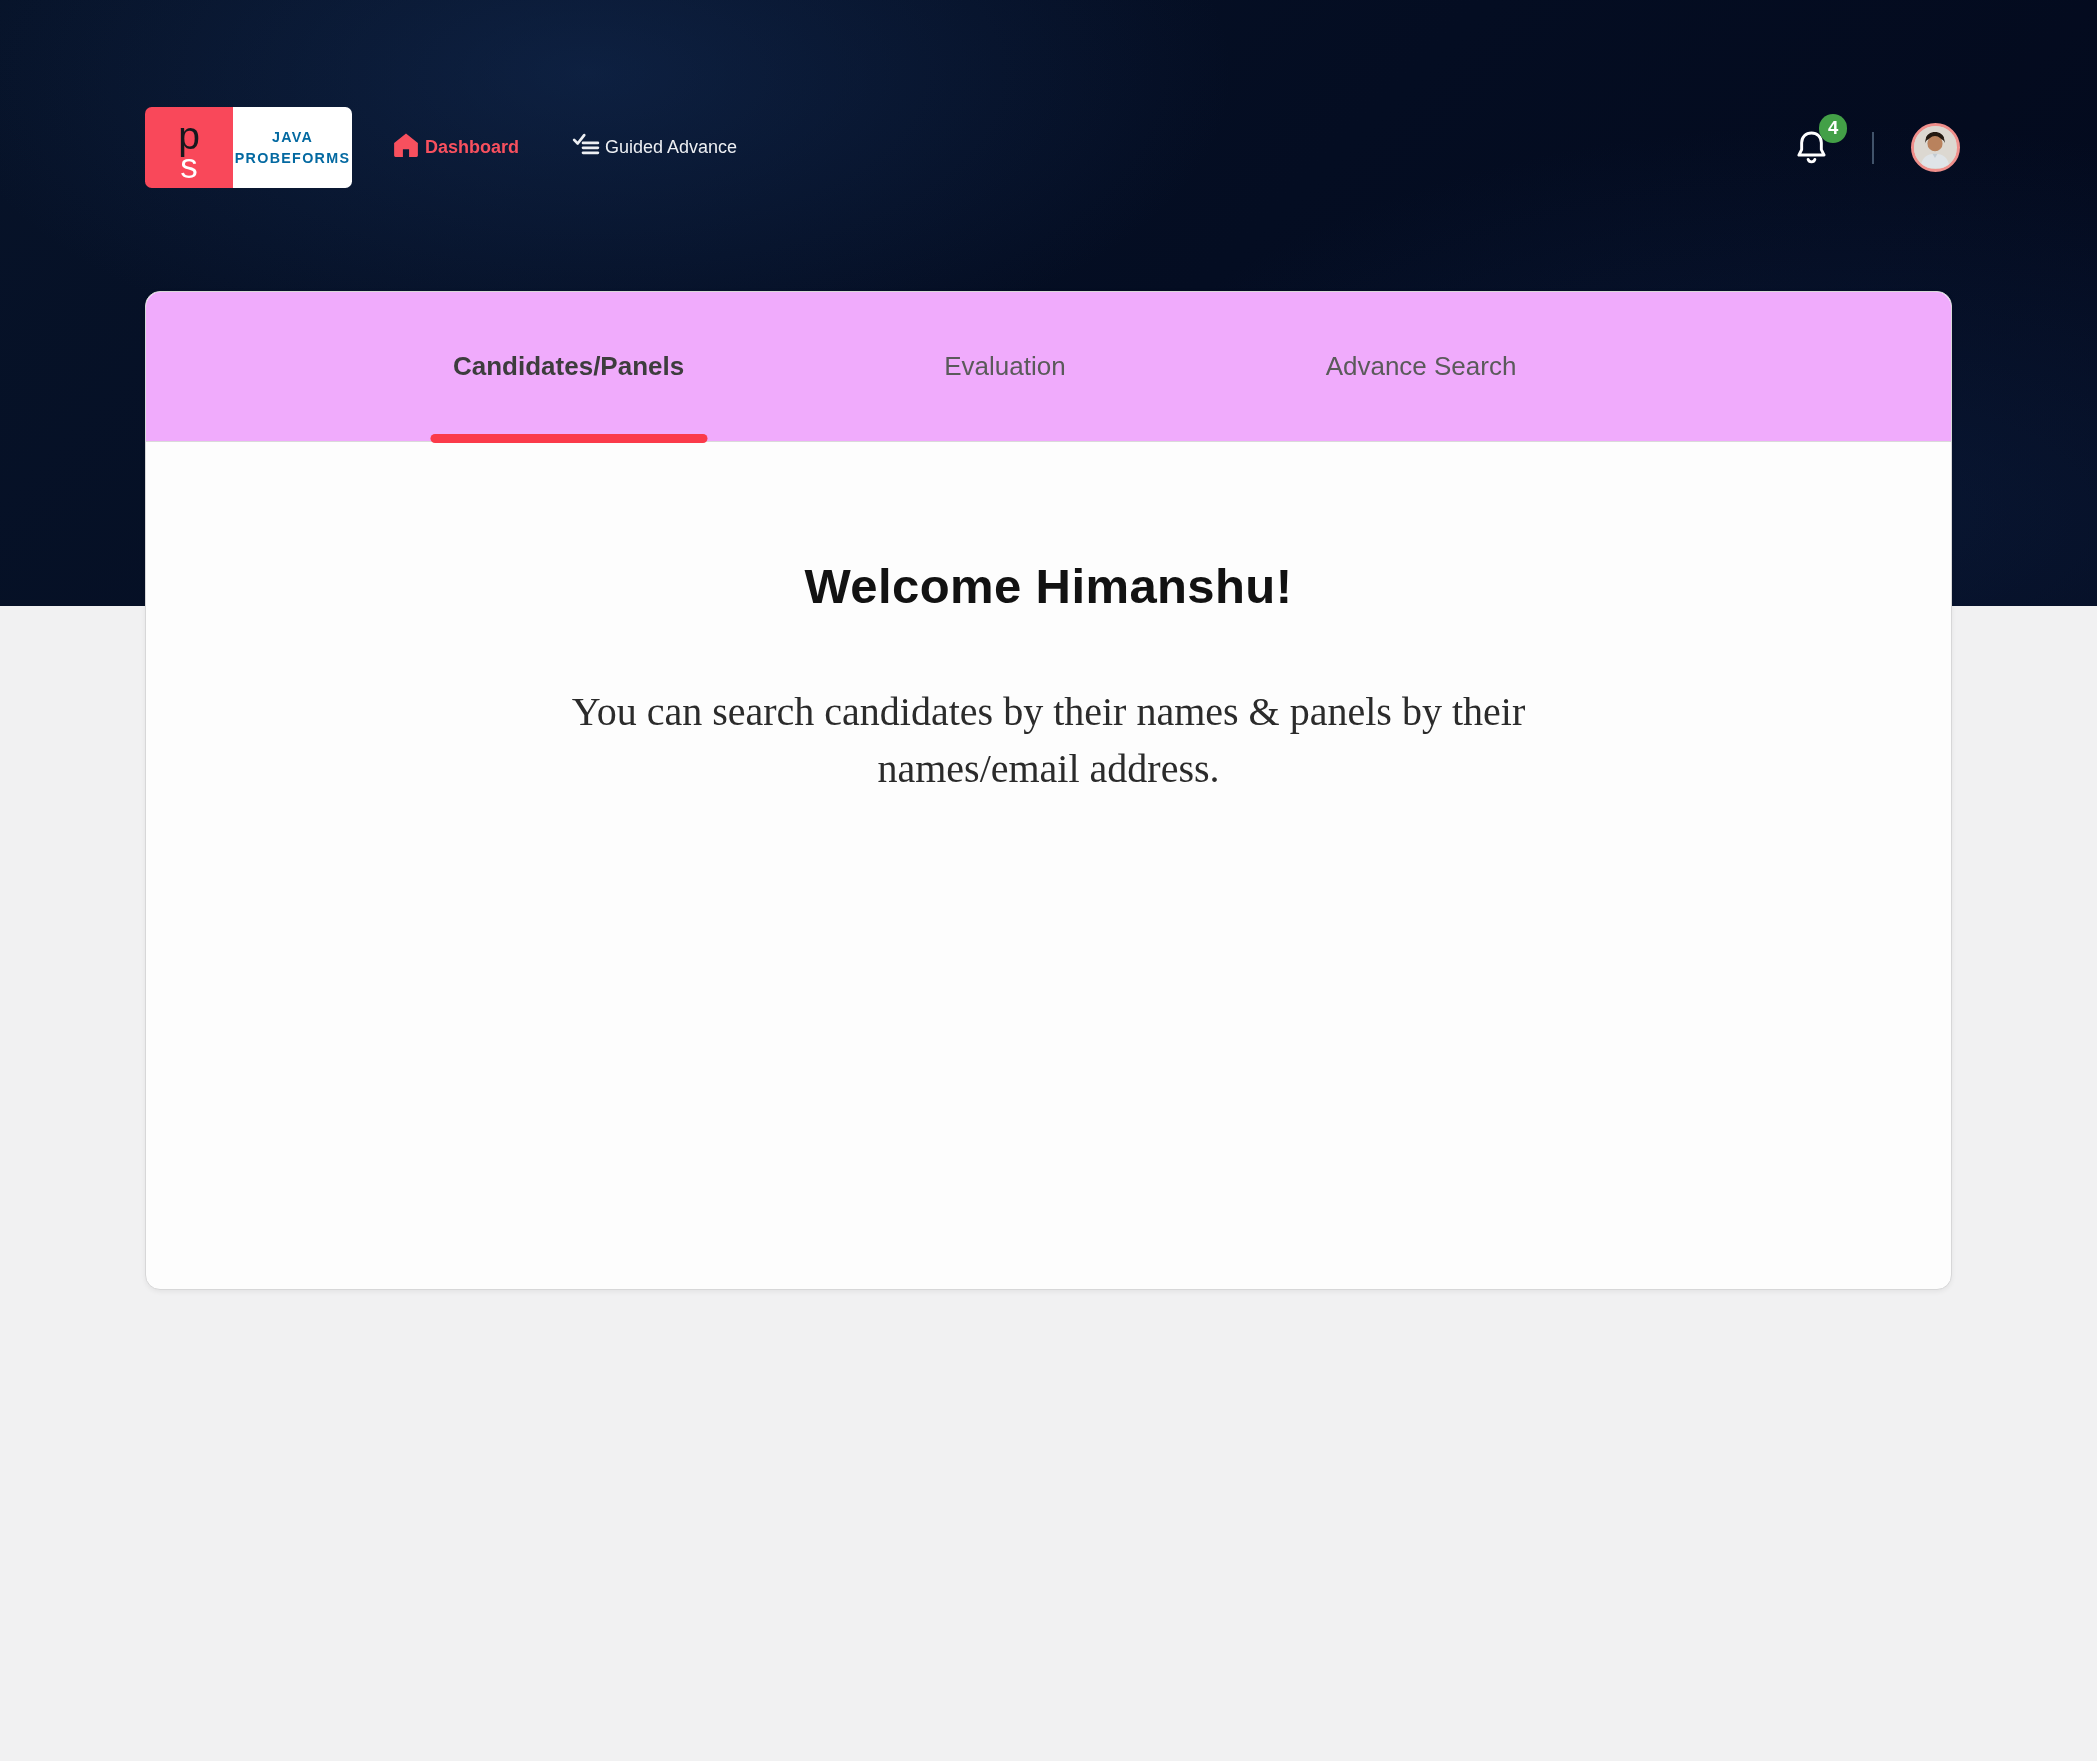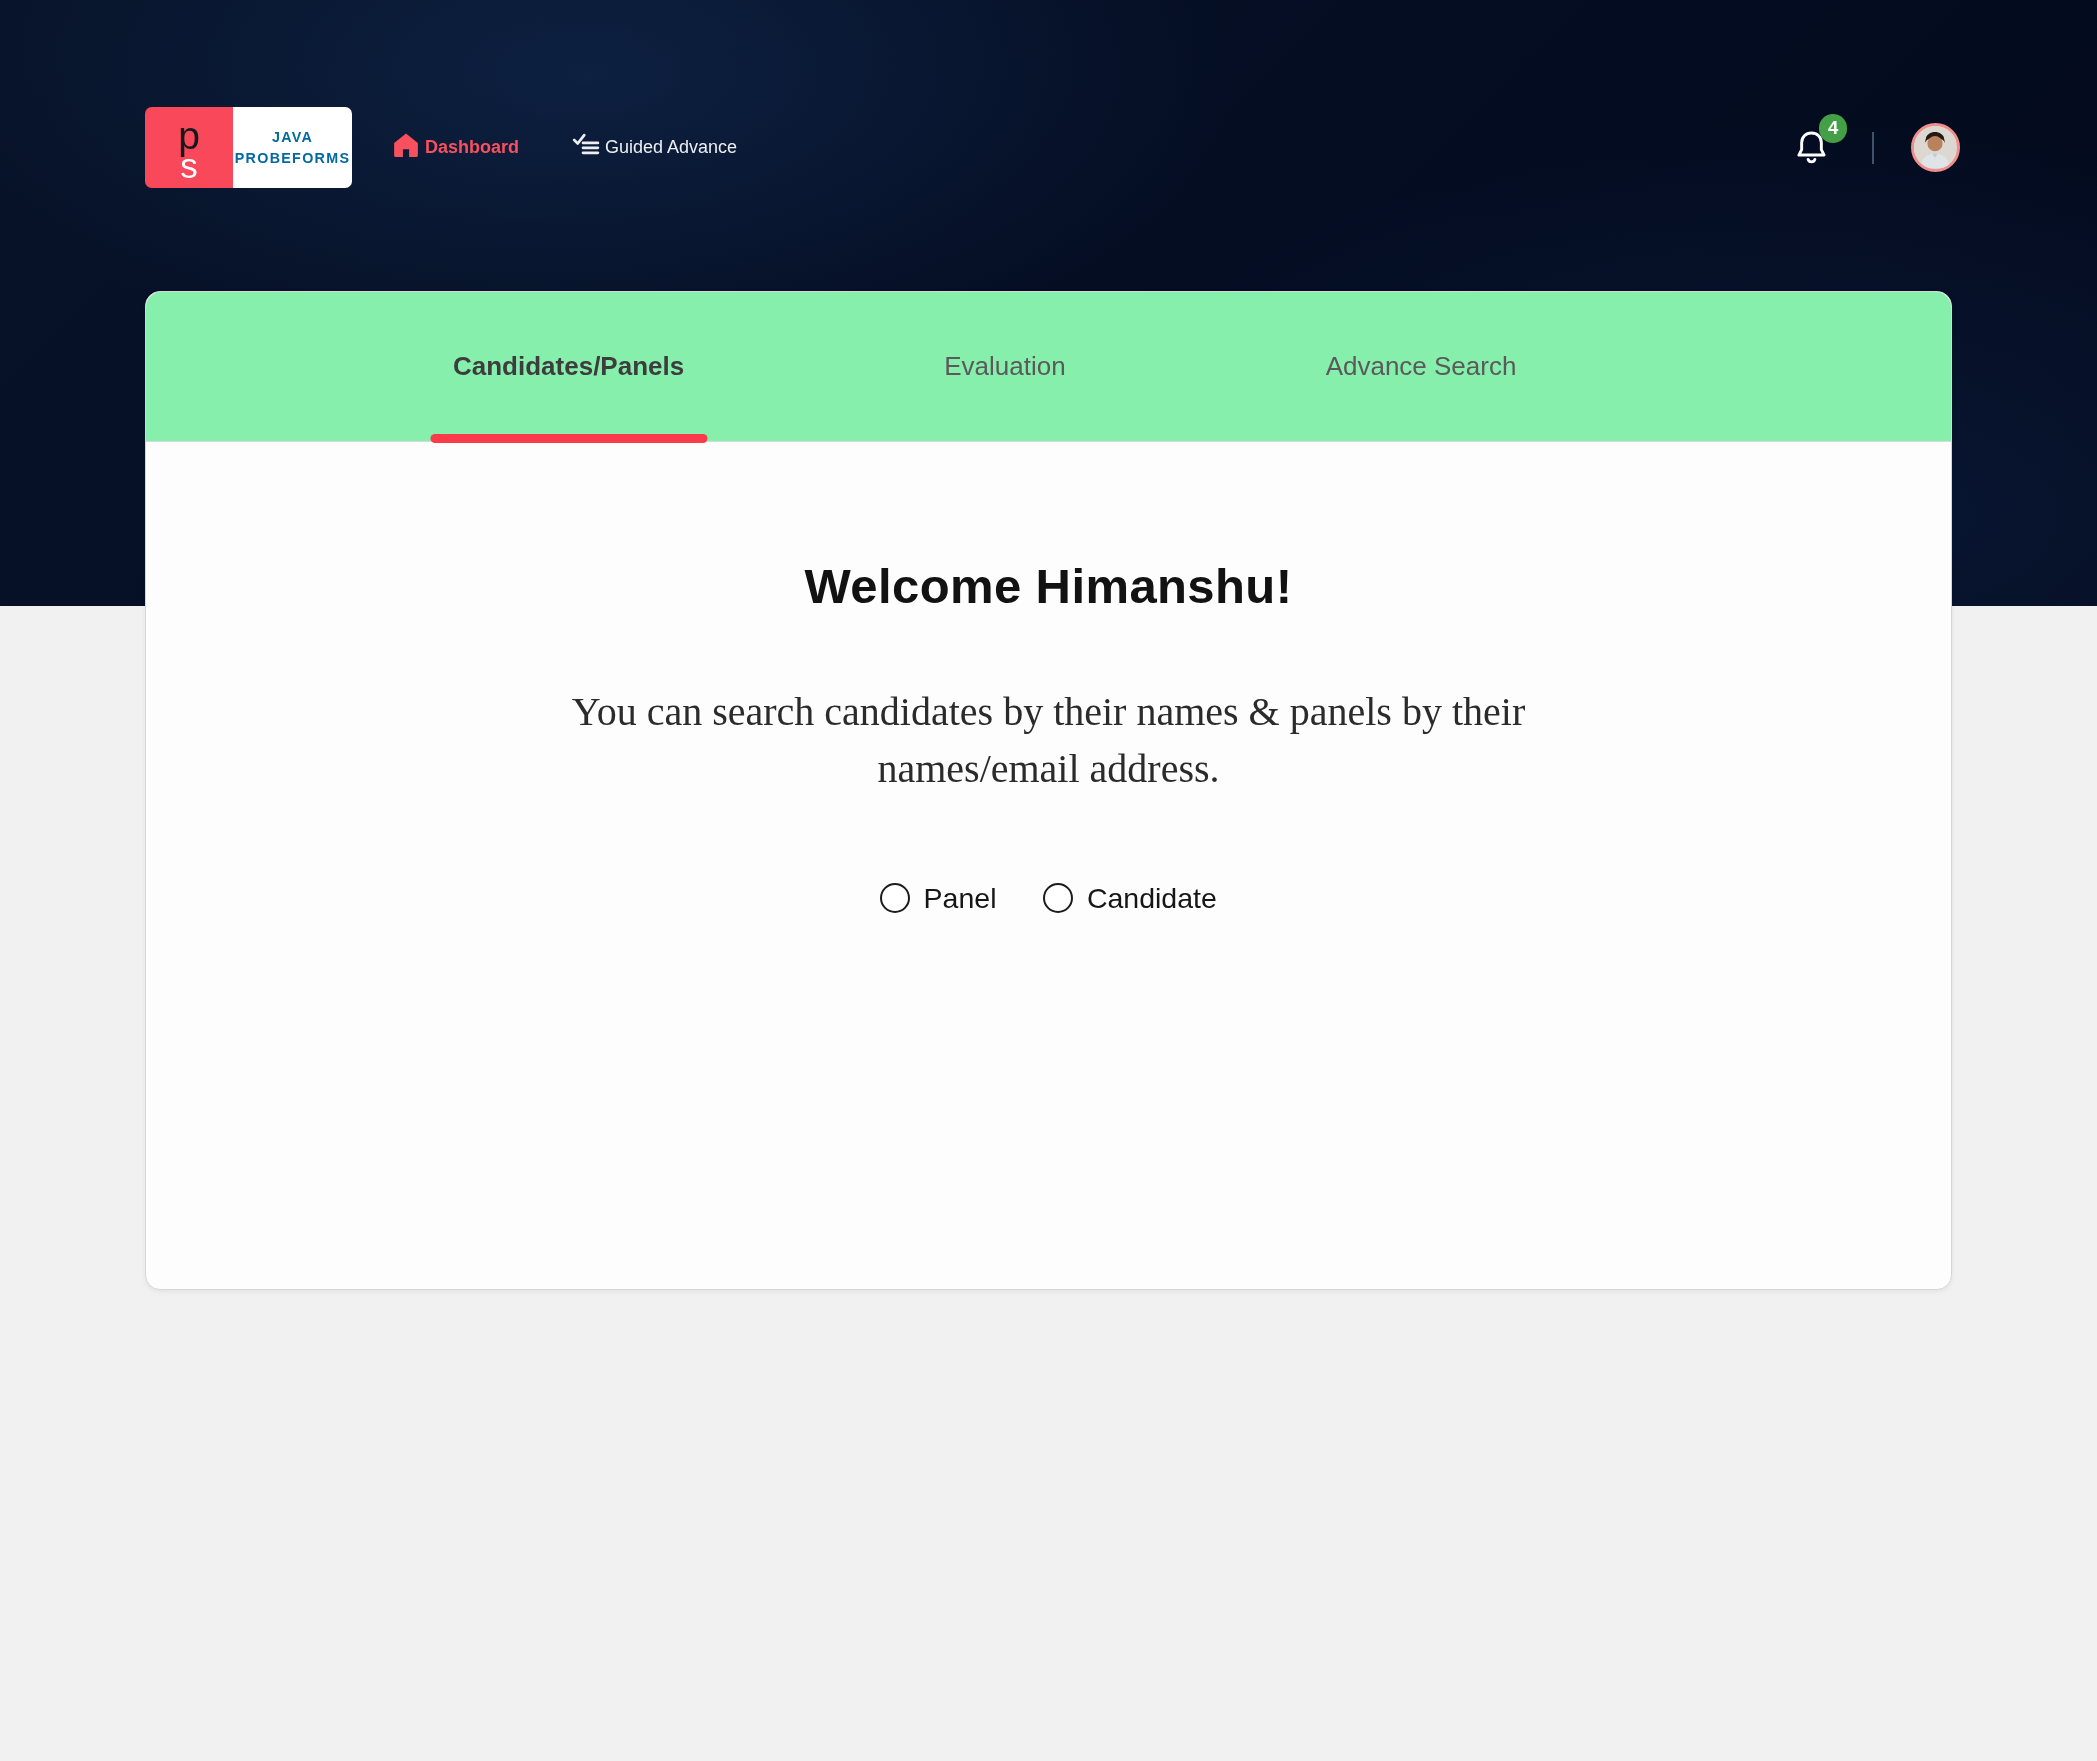--- a/index.html
+++ b/index.html
@@ -67,21 +67,21 @@
     flex:0 0 auto; cursor:pointer;
   }
 
   
   .card {
     position:absolute; top:291px; left:145px; width:1807px; height:999px;
     background:#fdfdfd; border:0.8px solid #d7d7d8; border-radius:15px;
     box-shadow:0 1.7px 5px rgba(0,0,0,0.06);
   }
   .tab-bar {
-    height:150px; background:#86efac;
+    height:150px; background:#f0abfc;
     border-bottom:1.7px solid #dadada;
     border-radius:15px 15px 0 0;
     display:flex; align-items:center;
     padding-left:307px; gap:260px;
   }
   .tab {
     position:relative; height:100%;
     display:flex; align-items:center;
     font-size:26px; color:#5a5a5a; cursor:pointer;
   }
@@ -212,26 +212,16 @@
     </div>
     <div class="tab">
       <span>Advance Search</span>
     </div>
   </div>
 
   <div class="card-body">
     <h1 class="welcome-title">Welcome Himanshu!</h1>
     <p class="welcome-subtitle">You can search candidates by their names &amp; panels by their names/email address.</p>
 
-    <div class="radio-row">
-      <label class="radio-option">
-        <input type="radio" name="searchType" style="">
-        <span class="radio-label">Panel</span>
-      </label>
-      <label class="radio-option">
-        <input type="radio" name="searchType" style="">
-        <span class="radio-label">Candidate</span>
-      </label>
-    </div>
 
   </div>
 </main>
 
 
 </body></html>

